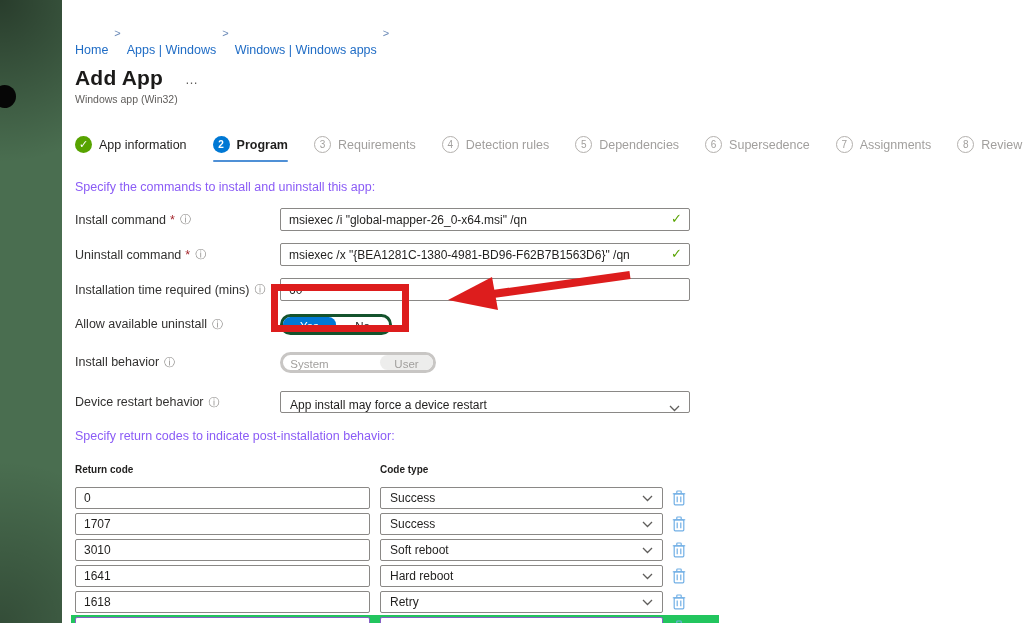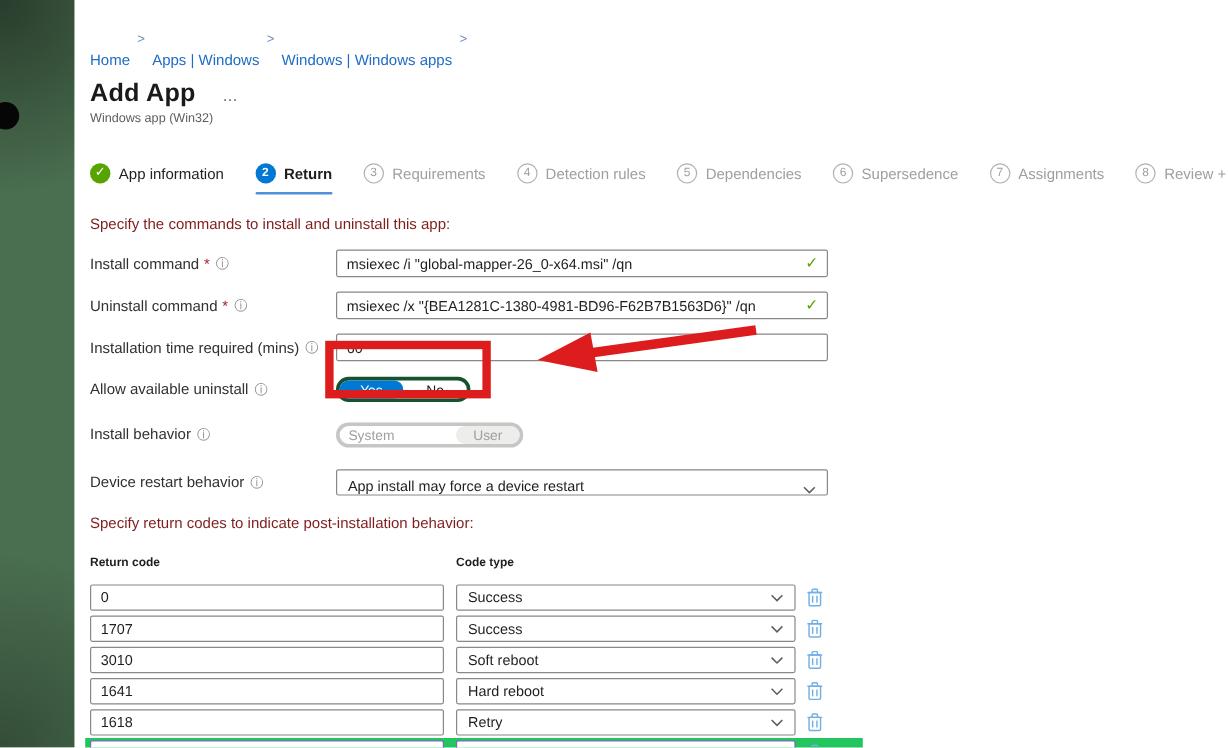--- a/index.html
+++ b/index.html
@@ -45,21 +45,21 @@
   .step.done  .step-label  { color:#201f1e; }
   .step.active .step-circle { background:#0078d4; color:#fff; font-weight:bold; }
   .step.active .step-label  { color:#201f1e; font-weight:bold; }
   .step.active::after {
     content:""; position:absolute; left:0; right:0; bottom:-9px; height:2px;
     background:#4f90d6; border-radius:1px;
   }
   .step.todo .step-circle { border:1px solid #b3b0ad; color:#a19f9d; line-height:15px; }
   .step.todo .step-label  { color:#a19f9d; }
 
-  .section-text { margin-top:27px; font-size:12.5px; color:#7f1d1d; }
+  .section-text { margin-top:27px; font-size:12.5px; color:#8b5cf6; }
 
   
   .form { margin-top:14px; }
   .form-row { display:flex; align-items:center; margin-bottom:12px; min-height:22px; }
   .form-label { width:205px; flex:0 0 auto; display:flex; align-items:center; gap:4px; color:#323130; }
   .req { color:#a4262c; }
   .info-icon { color:#8a8886; font-size:11px; margin-left:1px; }
   .input-wrap { position:relative; width:410px; }
   .text-input {
     width:100%; height:23px; border:1px solid #8a8886; border-radius:2px;
@@ -134,21 +134,21 @@
   </div>
   <div class="subtitle">Windows app (Win32)</div>
 
   <div class="steps">
     <div class="step done">
       <span class="step-circle">✓</span>
       <span class="step-label">App information</span>
     </div>
     <div class="step active">
       <span class="step-circle">2</span>
-      <span class="step-label">Return</span>
+      <span class="step-label">Program</span>
     </div>
     <div class="step todo">
       <span class="step-circle">3</span>
       <span class="step-label">Requirements</span>
     </div>
     <div class="step todo">
       <span class="step-circle">4</span>
       <span class="step-label">Detection rules</span>
     </div>
     <div class="step todo">

